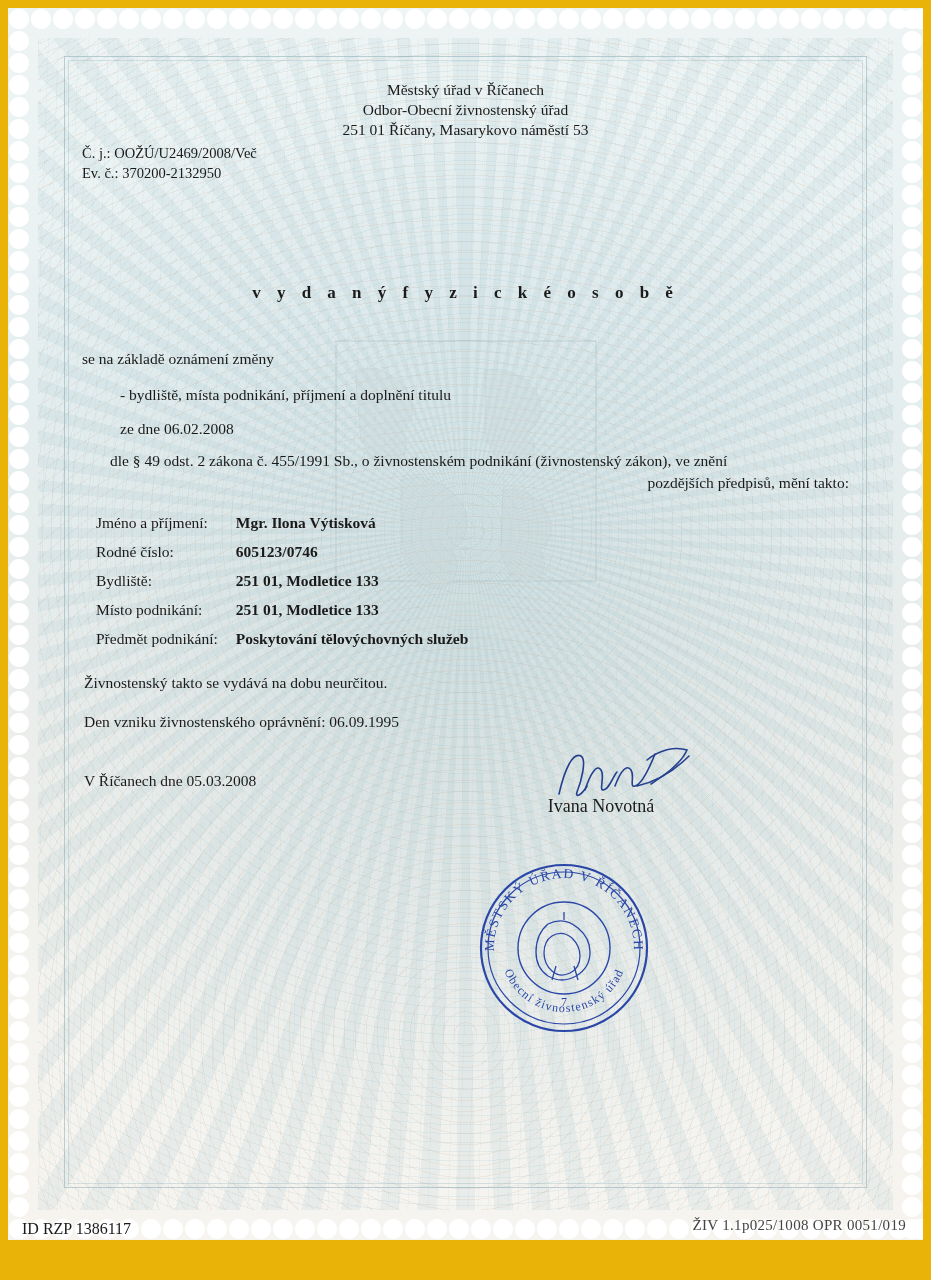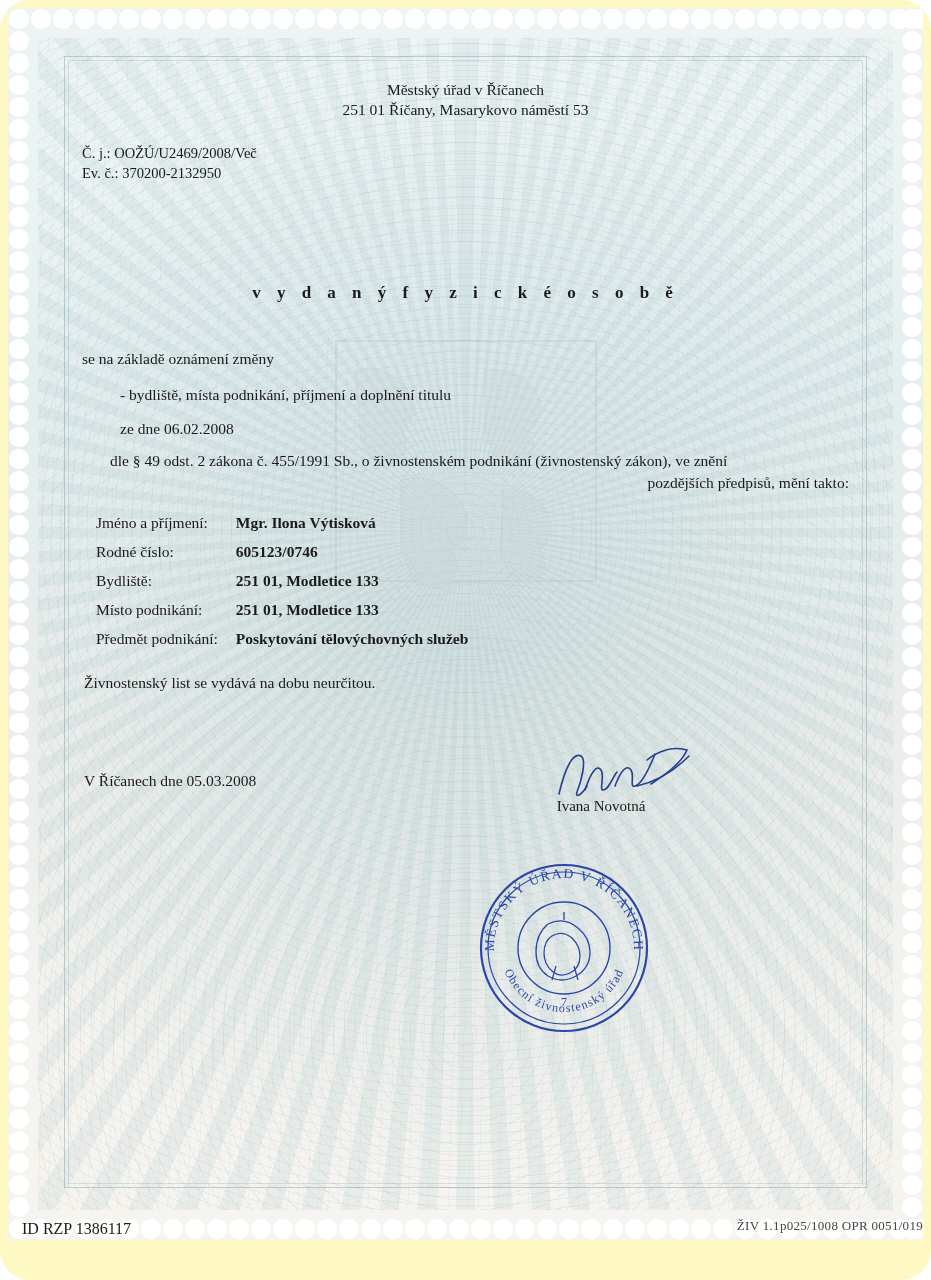--- a/index.html
+++ b/index.html
@@ -7,22 +7,21 @@
     width:931px;height:1280px;
     background:#ffffff;
     font-family:"Liberation Serif", serif;
     color:#1a1a1a;
     overflow:hidden;
     position:relative;
   }
   
   .page{
     position:absolute;inset:0;
-    background:#fef9c3;
-    border-radius:30px;
+    background:#eab308;
   }
   .scallop-frame{
     position:absolute;
     left:8px;top:8px;right:8px;bottom:40px;
     background:
       radial-gradient(circle at 50% 50%, rgba(180,205,210,0.55) 0%, rgba(205,222,226,0.35) 45%, rgba(240,246,246,0.15) 75%, rgba(255,255,255,0) 100%),
       linear-gradient(180deg,#eef4f4 0%,#e6eff0 30%,#f3f1ec 60%,#f7f4ef 100%);
   }
   
   .scallop-top,.scallop-bottom{
@@ -124,41 +123,41 @@
   .fields td{padding:0;vertical-align:top;}
   .fields td.k{padding-right:18px;white-space:nowrap;margin-top:48px;}
   .fields td.v{font-weight:700;white-space:nowrap;}
 
   .note1{position:absolute;top:674px;left:84px;font-size:15.5px;}
   .note2{position:absolute;top:713px;left:84px;font-size:15.5px;}
   .place{position:absolute;top:772px;left:84px;font-size:15.5px;}
 
   .sign-block{
     position:absolute;top:795px;right:120px;
-    text-align:center;font-size:15px;line-height:22px;width:420px;
+    text-align:center;font-size:18px;line-height:22px;width:420px;
   }
   .signature{
     position:absolute;top:742px;right:230px;
     width:150px;height:62px;
   }
   .signature svg{width:100%;height:100%;}
 
   .stamp{
     position:absolute;top:862px;left:478px;
     width:172px;height:172px;
   }
   .stamp svg{width:100%;height:100%;}
 
   .idrzp{
     position:absolute;bottom:42px;left:22px;
     font-size:16px;
   }
   .formcode{
-    position:absolute;bottom:46px;right:8px;
-    font-size:13px;color:#444;letter-spacing:0.3px;text-align:center;
+    position:absolute;bottom:46px;right:25px;
+    font-size:15px;color:#444;letter-spacing:0.3px;text-align:center;
   }
 </style>
 </head>
 <body>
 
 <div class="page">
 
   <div class="scallop-frame">
     <div class="guilloche"></div>
     <div class="scallop-top"></div>
@@ -179,20 +178,21 @@
         <path d="M168 150 q20 -4 34 10 q14 12 14 28 q0 16 -12 22 q8 10 4 22 q-6 12 -18 10 q-12 -2 -18 -14 l-6 -16 z"></path>
       </g>
       <path d="M131 245 q-56 28 -62 56 q40 -6 62 -16 q22 10 62 16 q-6 -28 -62 -56 z" fill="#d5dfdf" opacity="0.7"></path>
     </svg>
   </div>
 
   <div class="content">
 
     <div class="office">
       <div>Městský úřad v Říčanech</div>
+      <div>Odbor-Obecní živnostenský úřad</div>
       <div>251 01 Říčany, Masarykovo náměstí 53</div>
     </div>
 
     <div class="refblock">
       <div>
         <span class="lbl">Č. j.:</span>
         <span class="val">OOŽÚ/U2469/2008/Več</span>
       </div>
       <div>
         <span class="lbl">Ev. č.:</span>
@@ -230,21 +230,22 @@
             <td class="v">251 01, Modletice 133</td>
           </tr>
           <tr>
             <td class="k">Předmět podnikání:</td>
             <td class="v">Poskytování tělovýchovných služeb</td>
           </tr>
         </tbody>
       </table>
     </div>
 
-    <div class="note1">Živnostenský list se vydává na dobu neurčitou.</div>
+    <div class="note1">Živnostenský takto se vydává na dobu neurčitou.</div>
+    <div class="note2">Den vzniku živnostenského oprávnění: 06.09.1995</div>
     <div class="place">V Říčanech dne 05.03.2008</div>
 
     <div class="signature">
       <svg viewBox="0 0 150 62" xmlns="http://www.w3.org/2000/svg">
         <g fill="none" stroke="#24408f" stroke-width="1.6" stroke-linecap="round">
           <path d="M8 52 C14 26, 22 10, 30 14 C36 18, 30 40, 26 50 C24 56, 30 54, 36 44"></path>
           <path d="M34 48 C40 30, 46 22, 50 28 C54 34, 48 48, 52 48 C58 48, 62 34, 66 30"></path>
           <path d="M64 44 C70 28, 76 22, 80 28 C84 34, 78 46, 84 44 C92 42, 100 22, 104 12"></path>
           <path d="M96 18 C108 8, 124 4, 136 8 C130 22, 112 34, 100 42"></path>
           <path d="M86 44 C104 40, 122 30, 138 14"></path>

